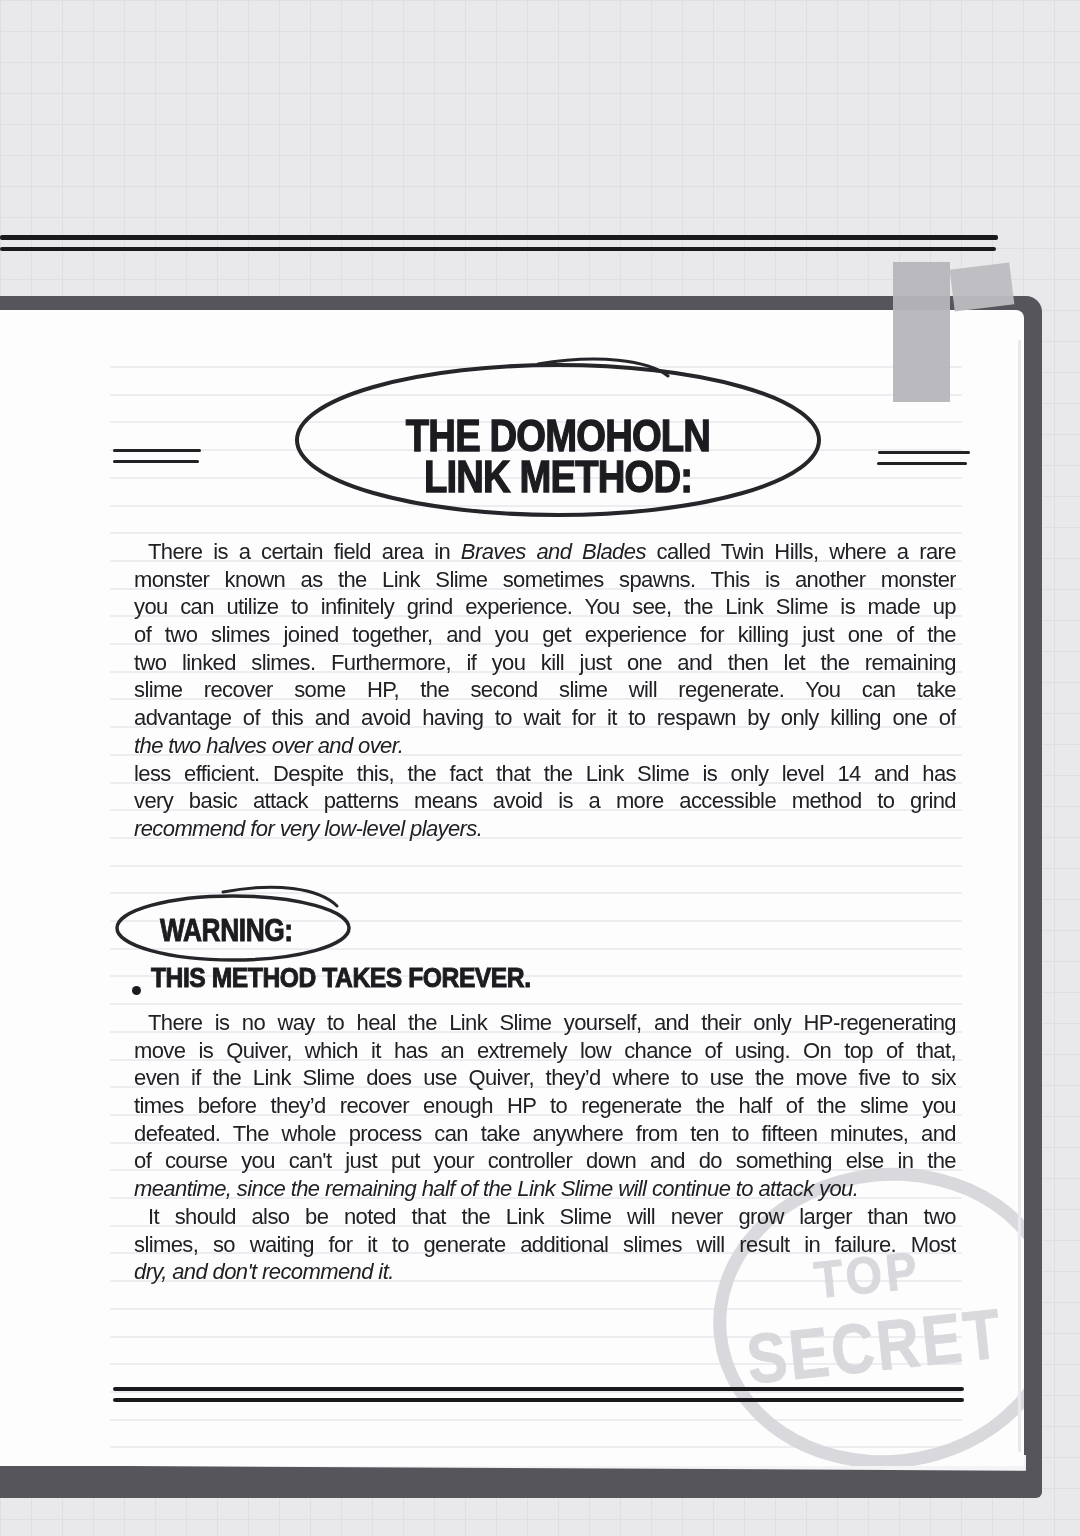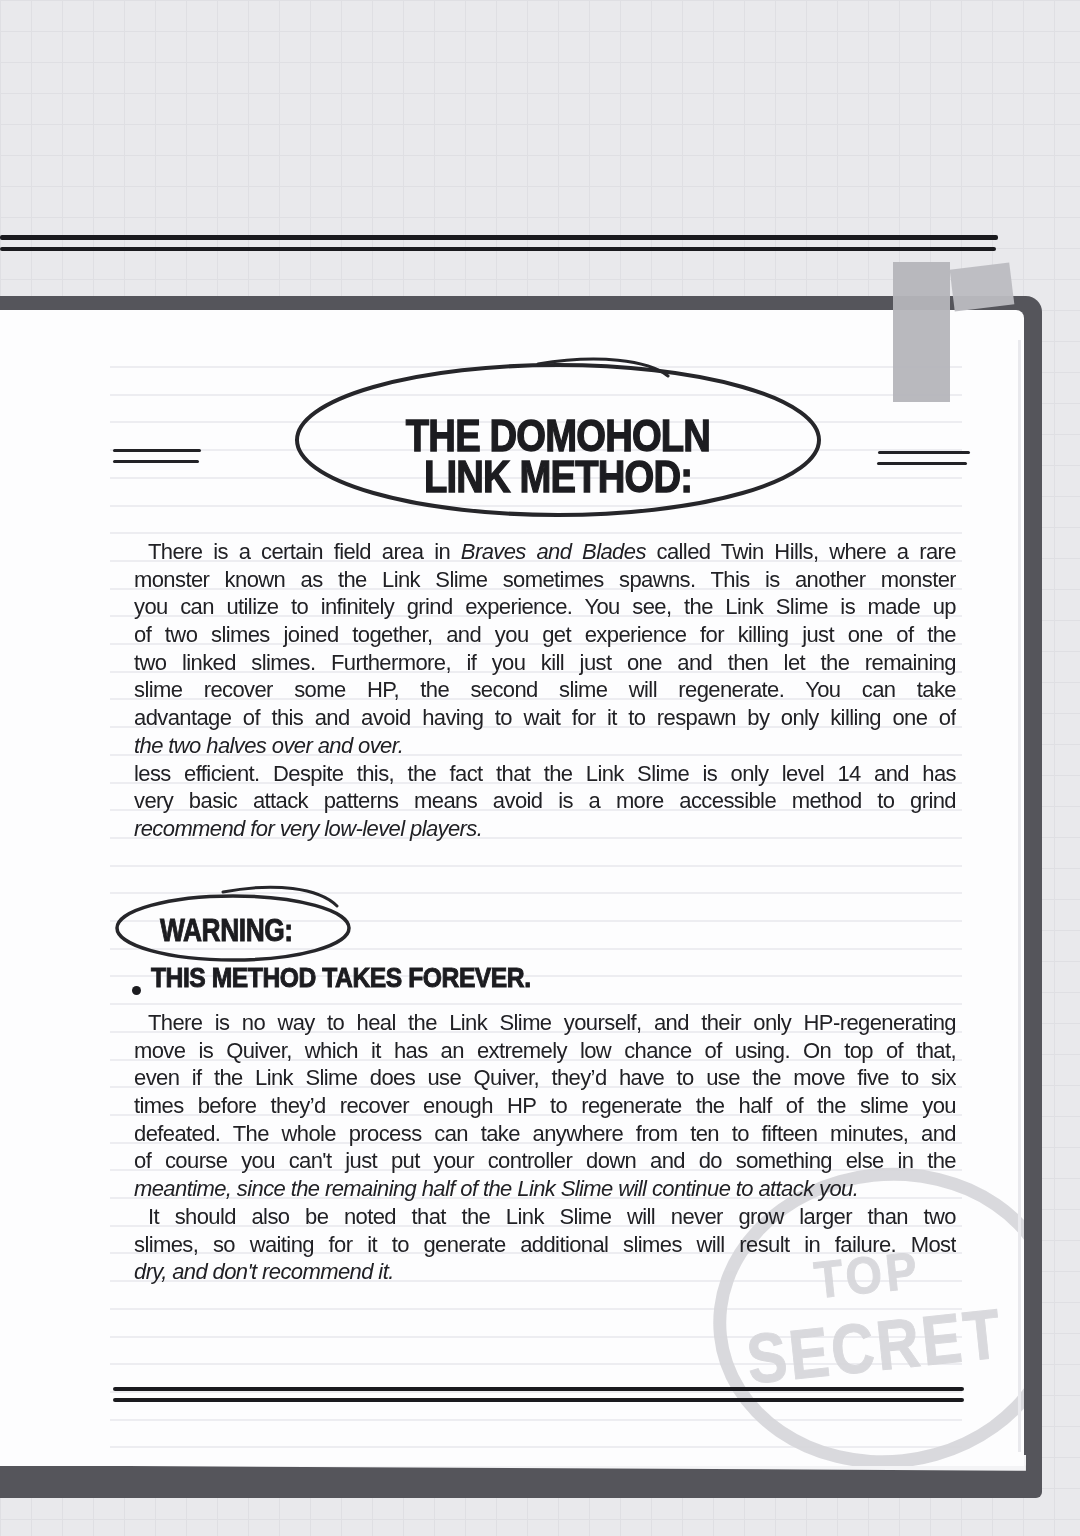--- a/index.html
+++ b/index.html
@@ -129,21 +129,21 @@
 
     <div class="abs bullet-row">
       <div class="bullet-dot"></div>
       <div class="bullet-label">THIS METHOD TAKES FOREVER.</div>
     </div>
 
     <div class="abs copy" style="left:174px;top:699px;">
         <div class="para">
           <div class="line first"><span>There is no way to heal the Link Slime yourself, and their only HP-regenerating</span></div>
           <div class="line"><span>move is Quiver, which it has an extremely low chance of using. On top of that,</span></div>
-          <div class="line"><span>even if the Link Slime does use Quiver, they’d have to use the move five to six</span></div>
+          <div class="line"><span>even if the Link Slime does use Quiver, they’d where to use the move five to six</span></div>
           <div class="line"><span>times before they’d recover enough HP to regenerate the half of the slime you</span></div>
           <div class="line"><span>defeated. The whole process can take anywhere from ten to fifteen minutes, and</span></div>
           <div class="line"><span>of course you can't just put your controller down and do something else in the</span></div>
           <div class="line last"><span>meantime, since the remaining half of the Link Slime will continue to attack you.</span></div>
         </div>
         <div class="para">
           <div class="line first"><span>It should also be noted that the Link Slime will never grow larger than two</span></div>
           <div class="line"><span>slimes, so waiting for it to generate additional slimes will result in failure. Most</span></div>
           <div class="line last"><span>dry, and don't recommend it.</span></div>
         </div>

